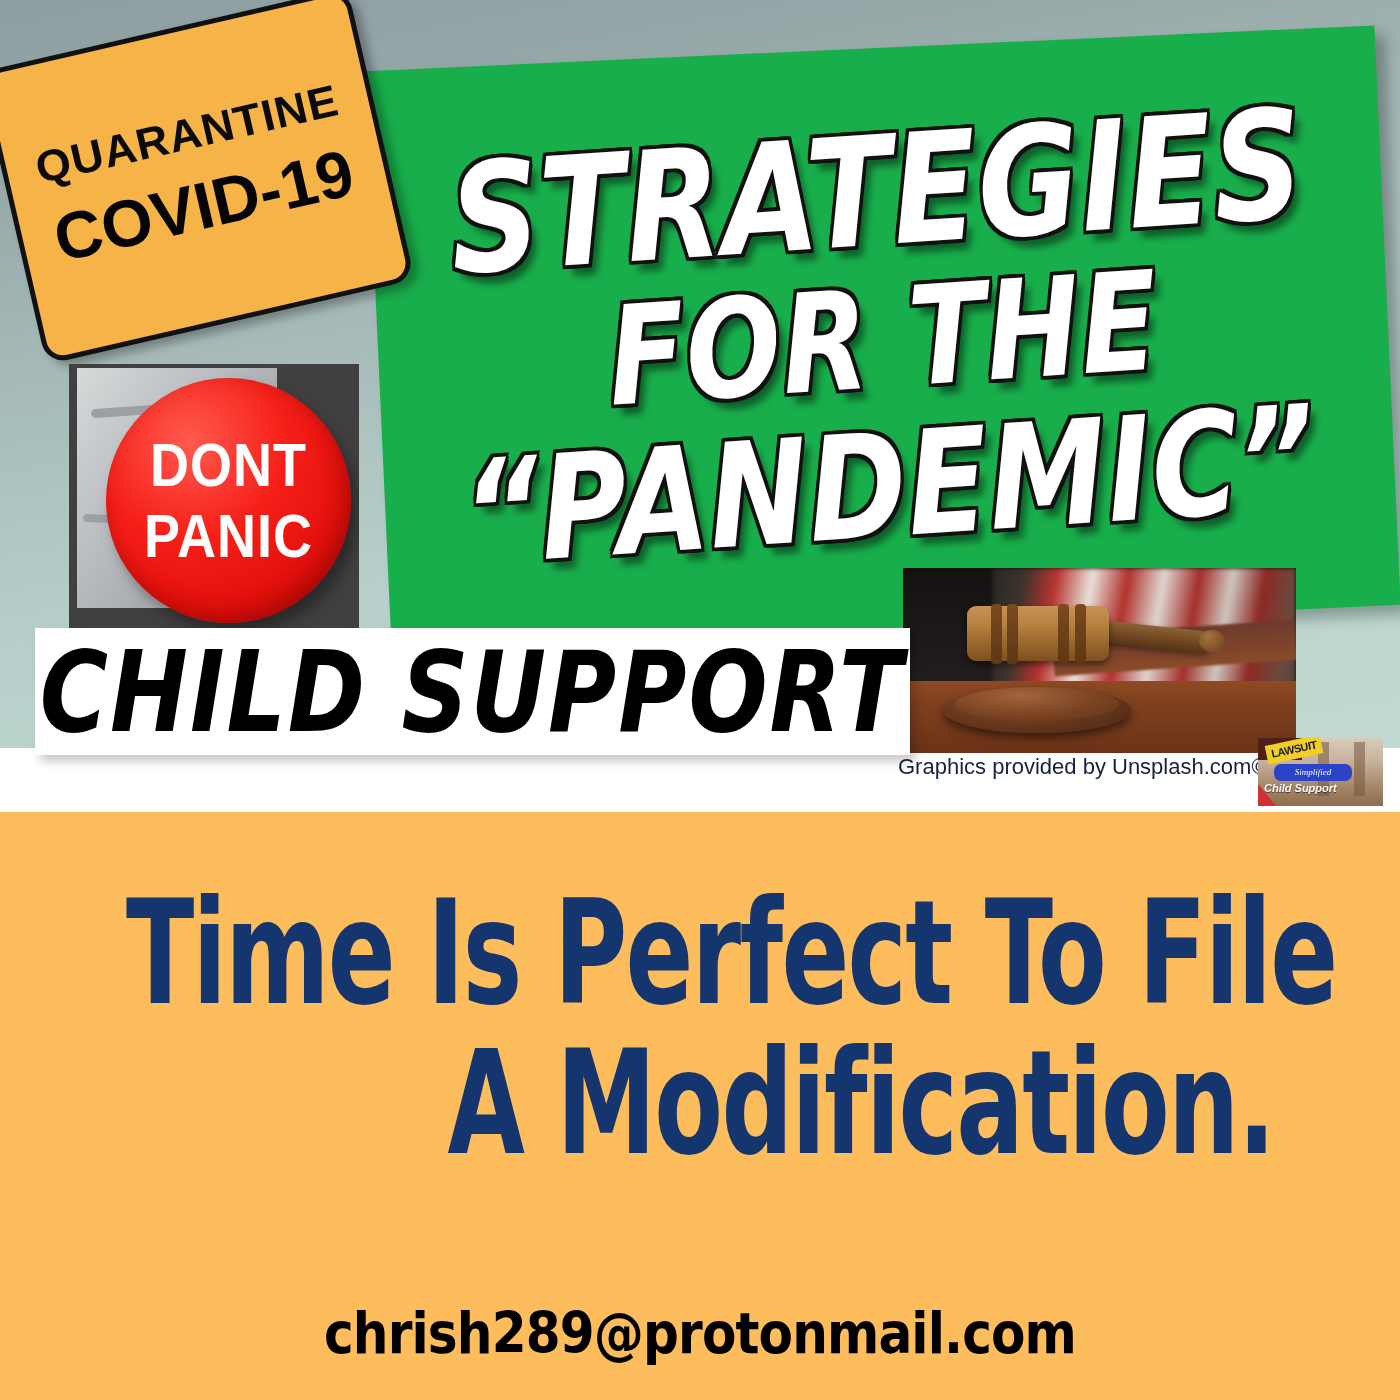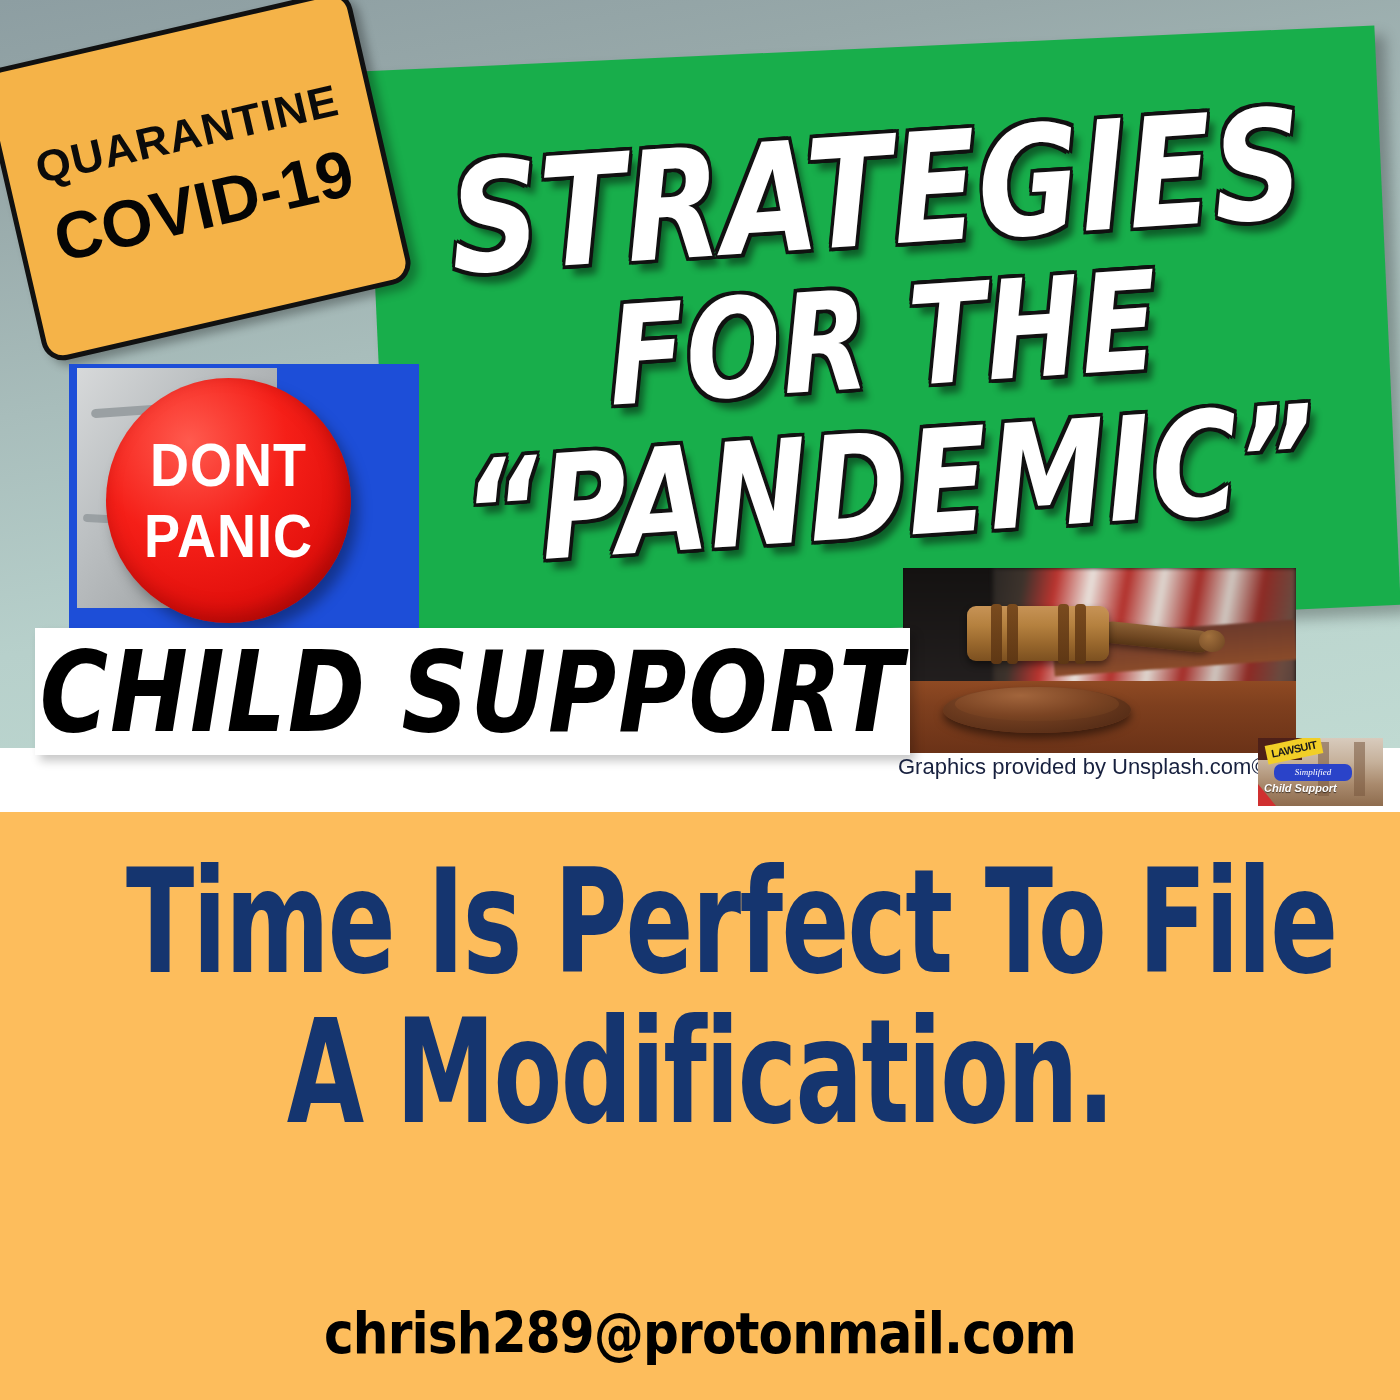--- a/index.html
+++ b/index.html
@@ -208,23 +208,23 @@
     letter-spacing: 0px;
     white-space: nowrap;
     margin-top: 4px;
   }
 
   
   #panic-panel {
     position: absolute;
     left: 69px;
     top: 364px;
-    width: 350px;
+    width: 290px;
     height: 268px;
-    background: #1d4ed8;
+    background: #404040;
     overflow: hidden;
     text-align: right;
   }
   .panic-metal {
     position: absolute;
     left: 8px; top: 4px;
     width: 200px; height: 240px;
     background: linear-gradient(125deg, #d7d9da 0%, #bcc0c2 35%, #a9adaf 62%, #cbcecf 100%);
   }
   .panic-metal::before {
@@ -392,23 +392,23 @@
     position: absolute;
     left: 0;
     top: 812px;
     width: 1400px;
     height: 588px;
     background: #fdbd5c;
   }
   #headline {
     position: absolute;
     left: 0;
-    top: 48px;
+    top: 79px;
     width: 1400px;
-    text-align: center;
+    text-align: right;
   }
   #headline .hline {
     display: block;
     color: #15356f;
     font-family: "DejaVu Sans", sans-serif;
     font-weight: bold;
     font-size: 122px;
     line-height: 1.02;
     letter-spacing: -2px;
     transform: scaleX(0.82) scaleY(1.18);

